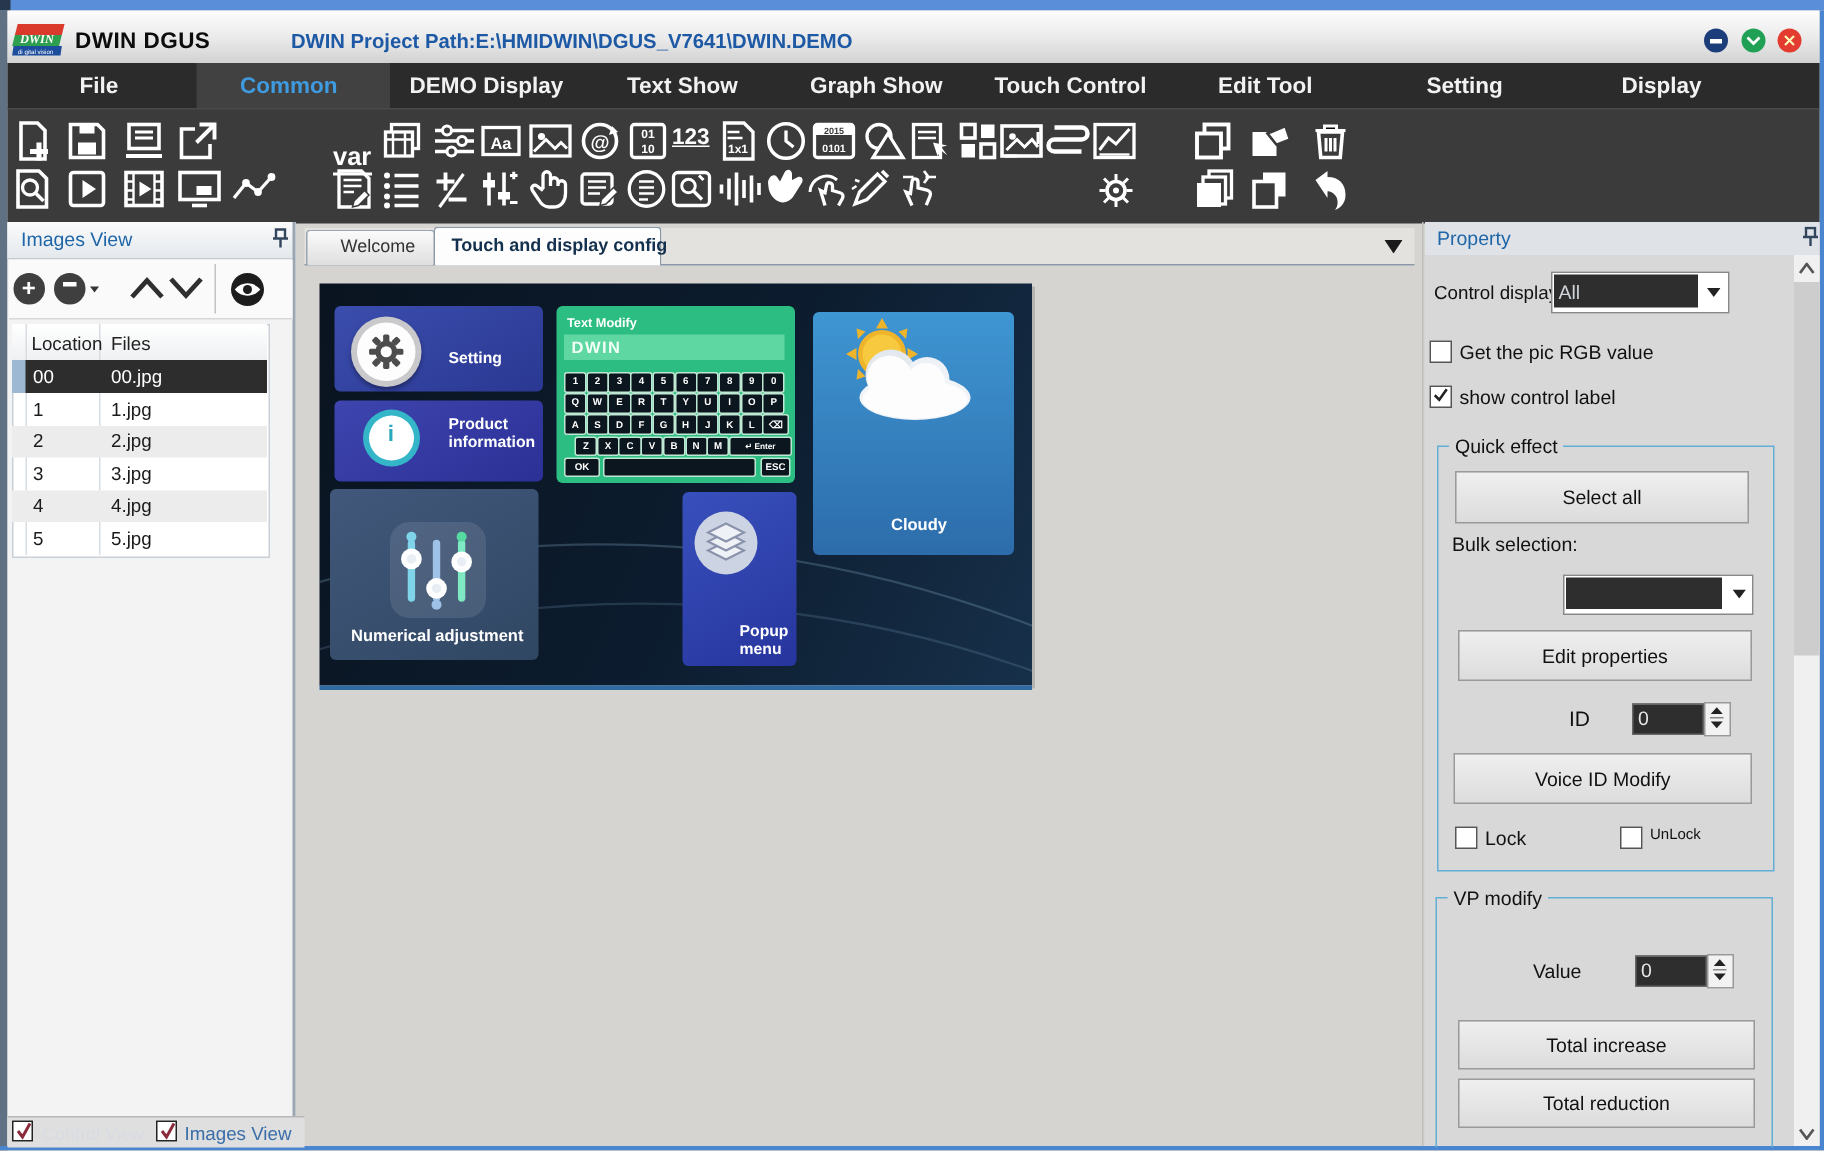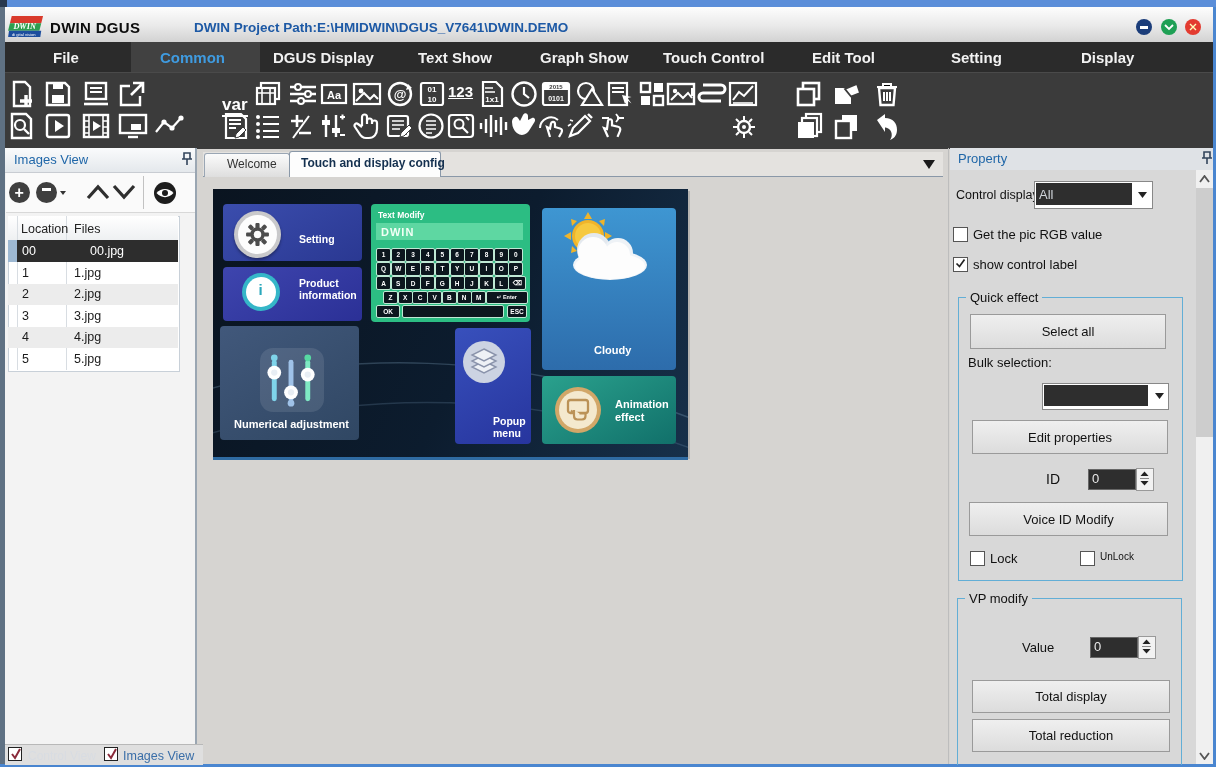--- a/index.html
+++ b/index.html
@@ -43,21 +43,21 @@
 <div class="abs" style="left:1185px;top:19px;width:16px;height:16px;border-radius:50%;background:#e33b30;"></div>
 <svg class="abs" style="left:1189px;top:23px;" width="8" height="8" viewBox="0 0 8 8">
     <path d="M1 1 L7 7 M7 1 L1 7" stroke="#ffb" stroke-width="1.4" fill="none"></path>
   </svg>
 
 <div class="abs" style="left:5px;top:42px;width:1208px;height:30px;background:#2b2b2b;"></div>
 <div class="abs" style="left:131px;top:42px;width:129px;height:30px;background:#414141;"></div>
 <div class="abs b" style="top:49px;left:0;width:1216px;height:20px;font-size:15px;color:#f2f2f2;">
 <span class="abs" style="left:53px;">File</span>
 <span class="abs b" style="left:160px;color:#3f9be0;">Common</span>
-<span class="abs" style="left:273px;">DGUS Display</span>
+<span class="abs" style="left:273px;">DEMO Display</span>
 <span class="abs" style="left:418px;">Text Show</span>
 <span class="abs" style="left:540px;">Graph Show</span>
 <span class="abs" style="left:663px;">Touch Control</span>
 <span class="abs" style="left:812px;">Edit Tool</span>
 <span class="abs" style="left:951px;">Setting</span>
 <span class="abs" style="left:1081px;">Display</span>
 </div>
 
 <div class="abs" style="left:5px;top:72px;width:1208px;height:76px;background:#3b3b3b;border-top:1px solid #4a4a4a;"></div>
 
@@ -302,21 +302,21 @@
 
 <div class="abs" style="left:8px;top:216px;width:170px;height:154px;background:#fff;border:1px solid #c8d0d8;"></div>
 <div class="abs" style="left:8px;top:216px;width:170px;height:24px;background:linear-gradient(#ffffff,#eef0f2);border-bottom:1px solid #c8d0d8;"></div>
 <div class="abs" style="left:17px;top:216px;width:1px;height:154px;background:#d8dde2;"></div>
 <div class="abs" style="left:66px;top:216px;width:1px;height:154px;background:#d8dde2;"></div>
 <div class="abs" style="left:21px;top:222px;font-size:12.5px;color:#222;">Location</div>
 <div class="abs" style="left:74px;top:222px;font-size:12.5px;color:#222;">Files</div>
 <div class="abs" style="left:8px;top:240px;width:170px;height:22px;background:#2d2d2d;"></div>
 <div class="abs" style="left:8px;top:240px;width:9px;height:22px;background:#9db8d2;"></div>
 <div class="abs" style="left:22px;top:244px;font-size:12.5px;color:#fff;">00</div>
-<div class="abs" style="left:90px;top:244px;font-size:12.5px;color:#fff;">00.jpg</div>
+<div class="abs" style="left:74px;top:244px;font-size:12.5px;color:#fff;">00.jpg</div>
 <div class="abs" style="left:8px;top:283.5px;width:170px;height:21.5px;background:#ececec;"></div>
 <div class="abs" style="left:8px;top:326.5px;width:170px;height:21.5px;background:#ececec;"></div>
 <div class="abs" style="left:22px;top:266px;font-size:12.5px;color:#1a1a1a;">1</div>
 <div class="abs" style="left:74px;top:266px;font-size:12.5px;color:#1a1a1a;">1.jpg</div>
 <div class="abs" style="left:22px;top:287px;font-size:12.5px;color:#1a1a1a;">2</div>
 <div class="abs" style="left:74px;top:287px;font-size:12.5px;color:#1a1a1a;">2.jpg</div>
 <div class="abs" style="left:22px;top:309px;font-size:12.5px;color:#1a1a1a;">3</div>
 <div class="abs" style="left:74px;top:309px;font-size:12.5px;color:#1a1a1a;">3.jpg</div>
 <div class="abs" style="left:22px;top:330px;font-size:12.5px;color:#1a1a1a;">4</div>
 <div class="abs" style="left:74px;top:330px;font-size:12.5px;color:#1a1a1a;">4.jpg</div>
@@ -476,30 +476,20 @@
 <svg class="abs" style="left:13px;top:19px;" width="32" height="30" viewBox="0 0 32 30">
 <g fill="#eef1f6" stroke="#8a93ab" stroke-width="1.4">
 <polygon points="16,14 28,20 16,26 4,20"></polygon>
 <polygon points="16,8 28,14 16,20 4,14"></polygon>
 <polygon points="16,2 28,8 16,14 4,8"></polygon>
 </g>
 </svg>
 <div class="abs b" style="left:6px;top:87px;font-size:10.5px;color:#fff;padding-left:32px;">Popup menu</div>
 </div>
 
-<div class="abs" style="left:329px;top:187px;width:134px;height:68px;border-radius:4px;background:linear-gradient(150deg,#2aa18d,#11706a);overflow:hidden;">
-<div class="abs" style="left:13px;top:11px;width:46px;height:46px;border-radius:50%;background:#d2a768;"></div>
-<div class="abs" style="left:17px;top:15px;width:38px;height:38px;border-radius:50%;background:#f4e9ce;"></div>
-<svg class="abs" style="left:23px;top:22px;" width="26" height="25" viewBox="0 0 26 25">
-<rect x="3" y="2" width="20" height="13" rx="2.5" fill="none" stroke="#bb9257" stroke-width="2.3"></rect>
-<path d="M9 12 v6 c0 2 1.5 3.5 3.5 3.5 l4.5 0 c2 0 3.5-1.5 3.5-3.5 l0-2.5 l-6 0" fill="#f4e9ce" stroke="#bb9257" stroke-width="2.2"></path>
-<path d="M9 15 l-3-2.5" stroke="#bb9257" stroke-width="2.2"></path>
-</svg>
-<div class="abs b" style="left:73px;top:22px;font-size:11px;color:#fff;line-height:12.5px;">Animation<br>effect</div>
-</div>
 </div>
 <div class="abs" style="left:688px;top:191px;width:2px;height:268px;background:#b6b4b1;"></div>
 
 <div class="abs" style="left:948px;top:148px;width:1px;height:616px;background:#bdbdbd;"></div>
 <div class="abs" style="left:950px;top:148px;width:263px;height:616px;background:#d8d8d8;"></div>
 <div class="abs" style="left:950px;top:148px;width:263px;height:22px;background:#dfe2e6;"></div>
 <div class="abs" style="left:958px;top:151px;font-size:13px;color:#1f66a8;">Property</div>
 <svg class="abs" style="left:1201px;top:151px;" width="12" height="14" viewBox="0 0 12 14">
     <path d="M3 1 h6 v6 h-6 z M1 7 h10 M6 7 v6" stroke="#33455c" stroke-width="1.6" fill="none"></path>
   </svg>
@@ -559,14 +549,14 @@
 <div class="grplab" style="left:965px;top:591px;">VP modify</div>
 <div class="abs" style="left:1022px;top:640px;font-size:13px;color:#111;">Value</div>
 <div class="abs darkfield" style="left:1090px;top:637px;width:46px;height:19px;border:1px solid #666;"></div>
 <div class="abs" style="left:1094px;top:639px;font-size:13px;color:#e8e8e8;">0</div>
 <div class="abs" style="left:1138px;top:636px;width:16px;height:21px;background:#f2f2f2;border:1px solid #999;"></div>
 <svg class="abs" style="left:1141px;top:639px;" width="11" height="15" viewBox="0 0 11 15">
     <path d="M1.5 5 L5.5 0.5 L9.5 5 z" fill="#222"></path>
     <path d="M1.5 10 L5.5 14.5 L9.5 10 z" fill="#222"></path>
     <path d="M1 7.5 h9" stroke="#888" stroke-width="1"></path>
   </svg>
-<div class="btn" style="left:972px;top:680px;width:196px;height:31px;">Total display</div>
+<div class="btn" style="left:972px;top:680px;width:196px;height:31px;">Total increase</div>
 <div class="btn" style="left:972px;top:719px;width:196px;height:31px;">Total reduction</div>
 
 </body></html>

